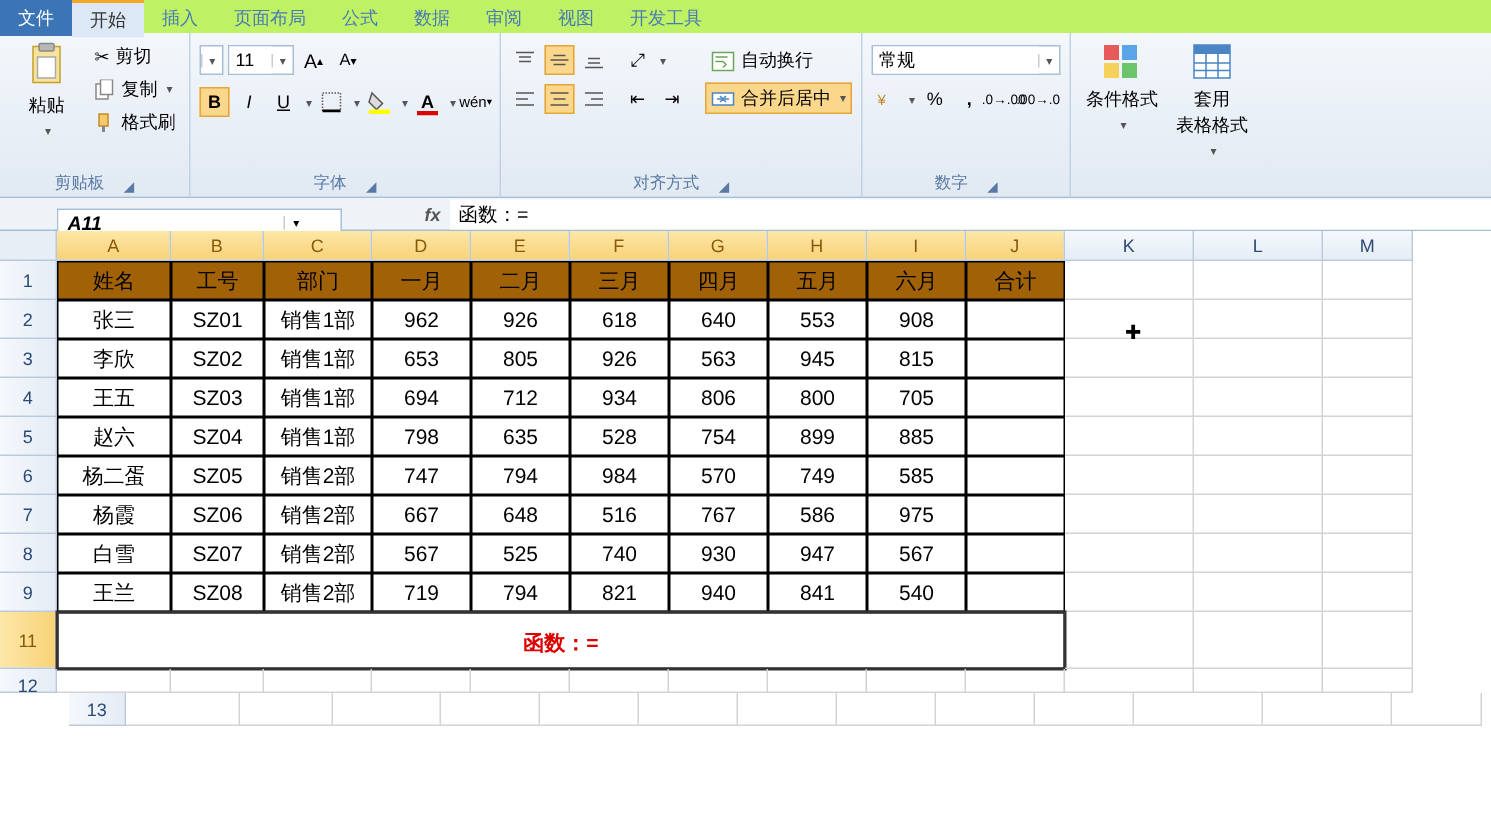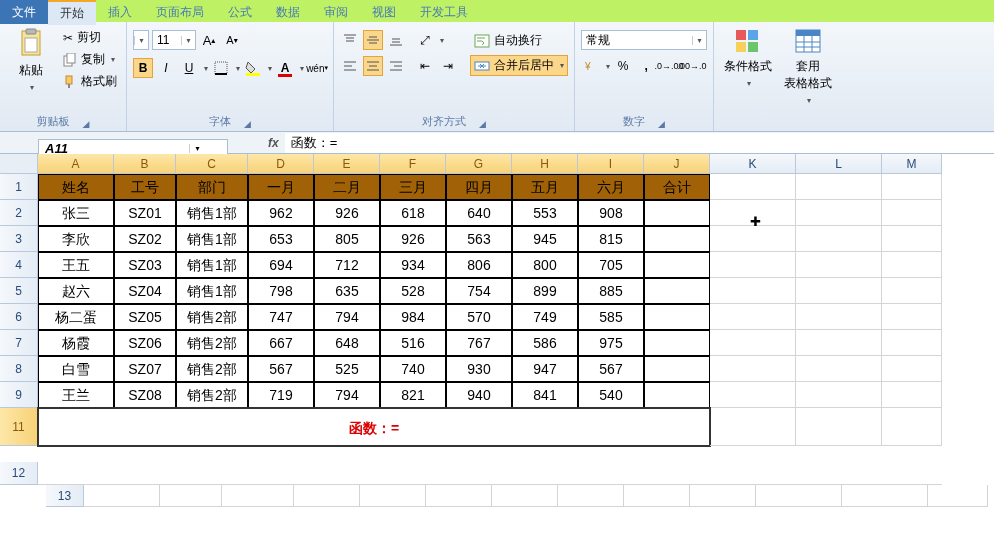--- a/index.html
+++ b/index.html
@@ -40,21 +40,21 @@
 .long-btn.active { background: #fbd78b; border: 1px solid #e4a43a; padding: 1px 3px; }
 
 
 .num-rows { display: flex; flex-direction: column; gap: 6px; padding-top: 6px; }
 
 
 .namebox-row { display: flex; align-items: center; border-bottom: 1px solid #a8bdd6; height: 22px; background: #eef3f8; }
 .namebox { width: 190px; display: flex; align-items: center; background: #fff; border: 1px solid #a8bdd6; margin: 12px 0 0 38px; height: 20px; }
 .namebox input { border: none; outline: none; padding: 0 6px; width: 150px; font-family: inherit; font-size: 13px; font-weight: bold; font-style: italic; }
 .namebox .arr { width: 16px; text-align: center; border-left: 1px solid #ccc; font-size: 8px; cursor: pointer; }
-.fx { margin-left: 40px; font-style: italic; font-weight: bold; color: #555; }
+.fx { margin-left: 55px; font-style: italic; font-weight: bold; color: #555; }
 .formula-input { flex: 1; border: none; background: #fff; padding: 0 6px; height: 20px; margin-left: 6px; outline: none; font-size: 13px; }
 
 
 .sheet { position: relative; }
 .col-headers { display: flex; height: 20px; }
 .corner { width: 38px; background: #e8eef5; border-right: 1px solid #b9c8db; border-bottom: 1px solid #b9c8db; }
 .ch { background: linear-gradient(#f5f8fc,#e4ecf5); border-right: 1px solid #b9c8db; border-bottom: 1px solid #b9c8db; text-align: center; font-size: 12px; color: #2a4a78; line-height: 20px; }
 .ch.sel { background: linear-gradient(#fde7a8,#f8d277); color: #8a5a0a; }
 .row { display: flex; height: 26px; }
 .rh { width: 38px; background: linear-gradient(90deg,#f5f8fc,#e4ecf5); border-right: 1px solid #b9c8db; border-bottom: 1px solid #b9c8db; text-align: center; font-size: 12px; color: #2a4a78; line-height: 26px; }
@@ -494,21 +494,21 @@
         <div class="cell wL"></div>
         <div class="cell wM"></div>
       </div>
       <div class="row" style="height: 38px;">
         <div class="rh sel" style="line-height: 38px;">11</div>
         <div class="cell b red sel " style="width: 672px; line-height: 38px;">函数：=</div>
         <div class="cell wK"></div>
         <div class="cell wL"></div>
         <div class="cell wM"></div>
       </div>
-      <div class="row" style="height: 39px; align-items: flex-end;">
+      <div class="row" style="height: 16px;">
         <div class="rh" style="line-height: 22px;">12</div>
         <div class="cell wA"></div>
         <div class="cell wB"></div>
         <div class="cell wC"></div>
         <div class="cell wD"></div>
         <div class="cell wE"></div>
         <div class="cell wF"></div>
         <div class="cell wG"></div>
         <div class="cell wH"></div>
         <div class="cell wI"></div>

